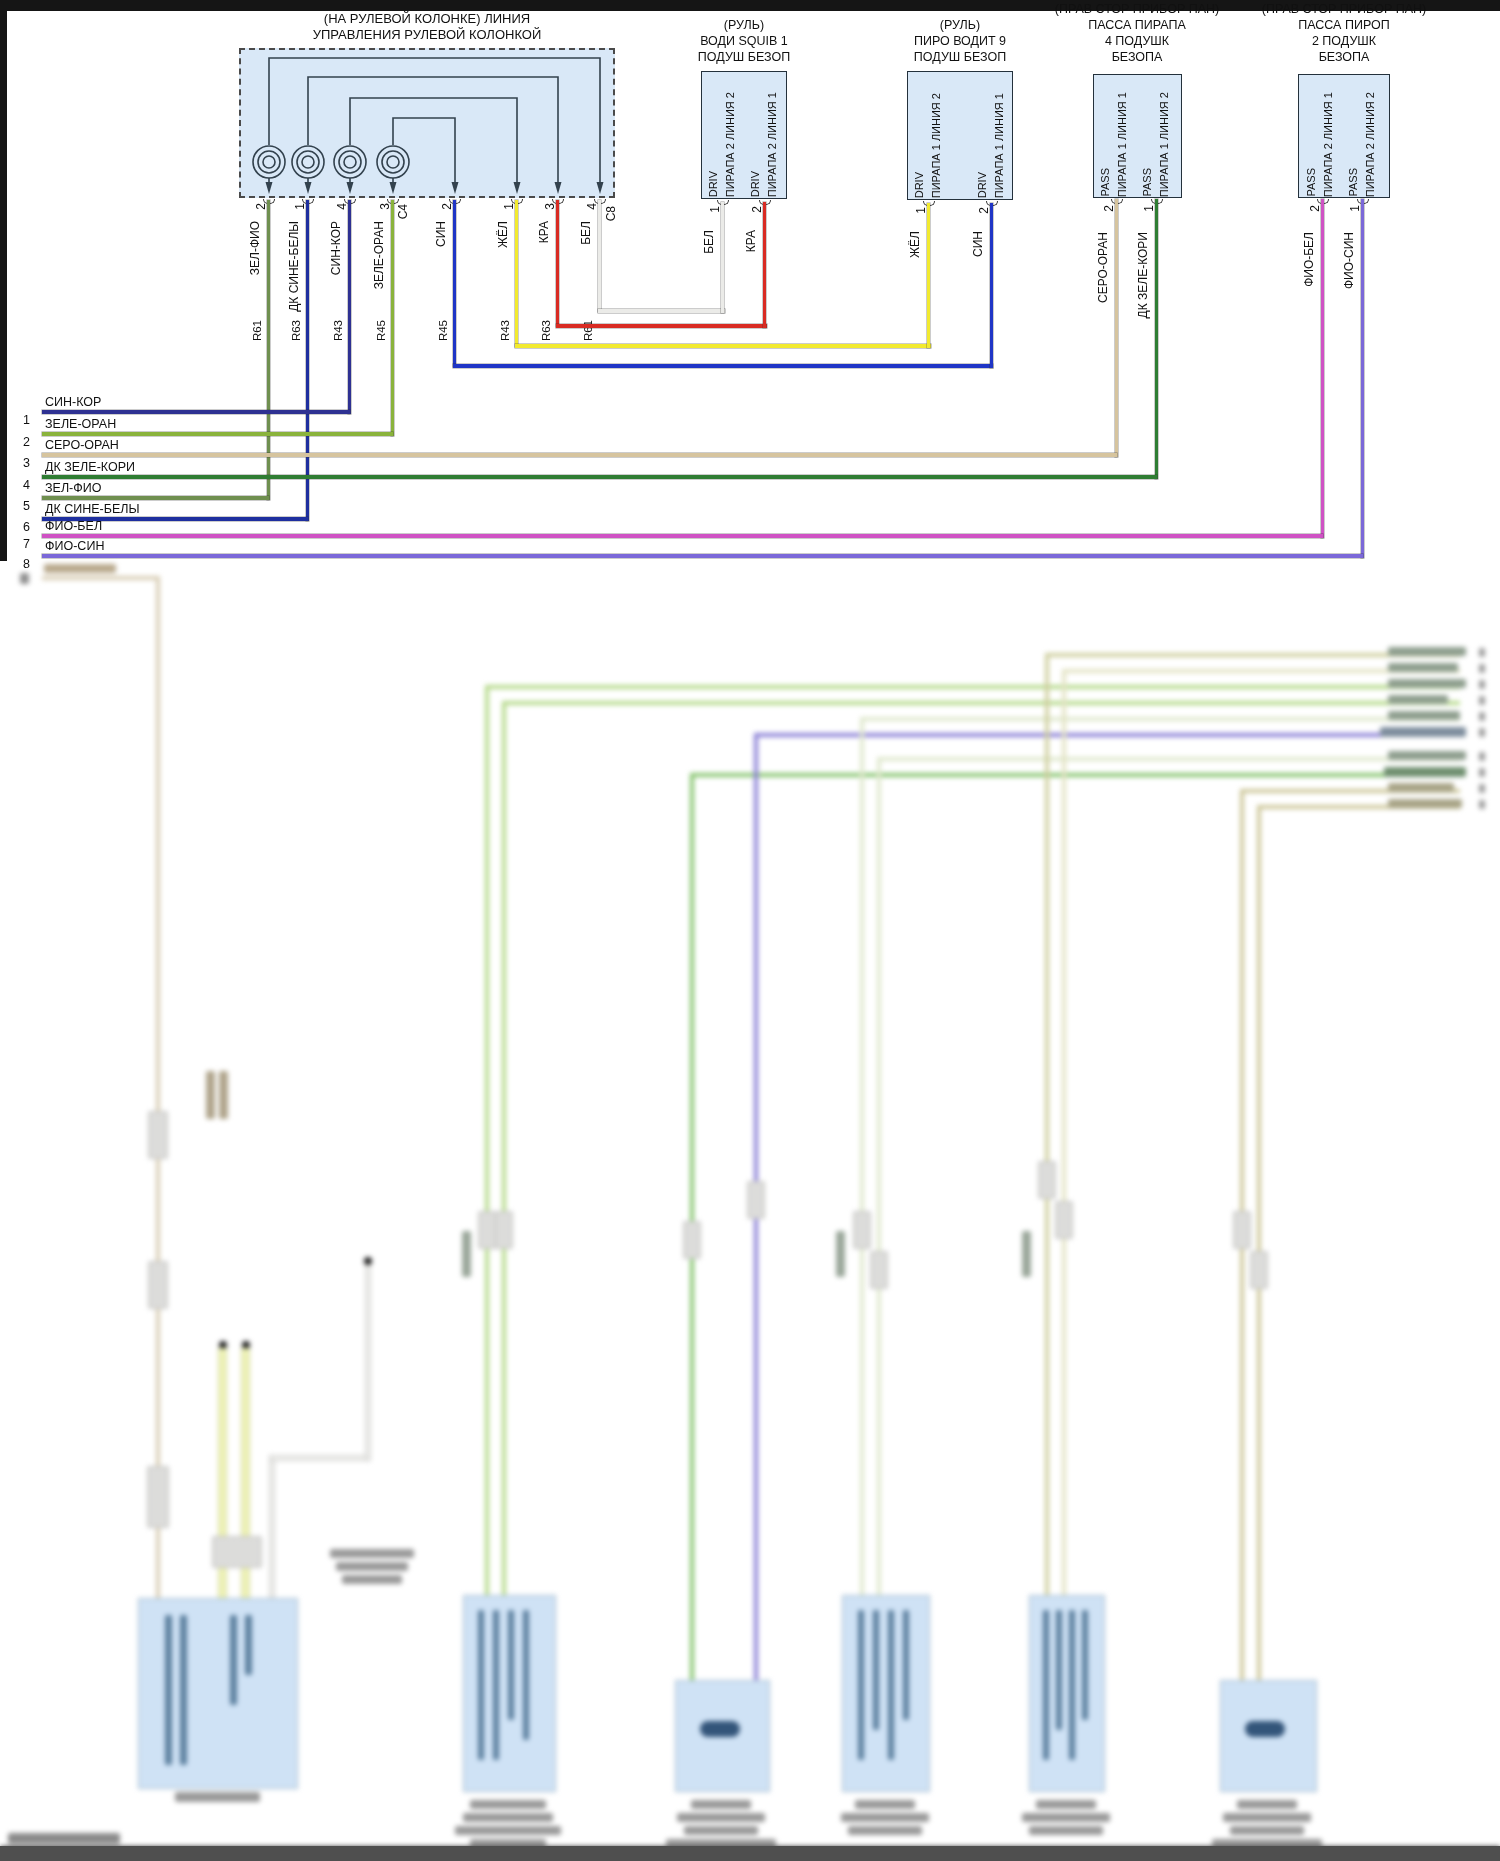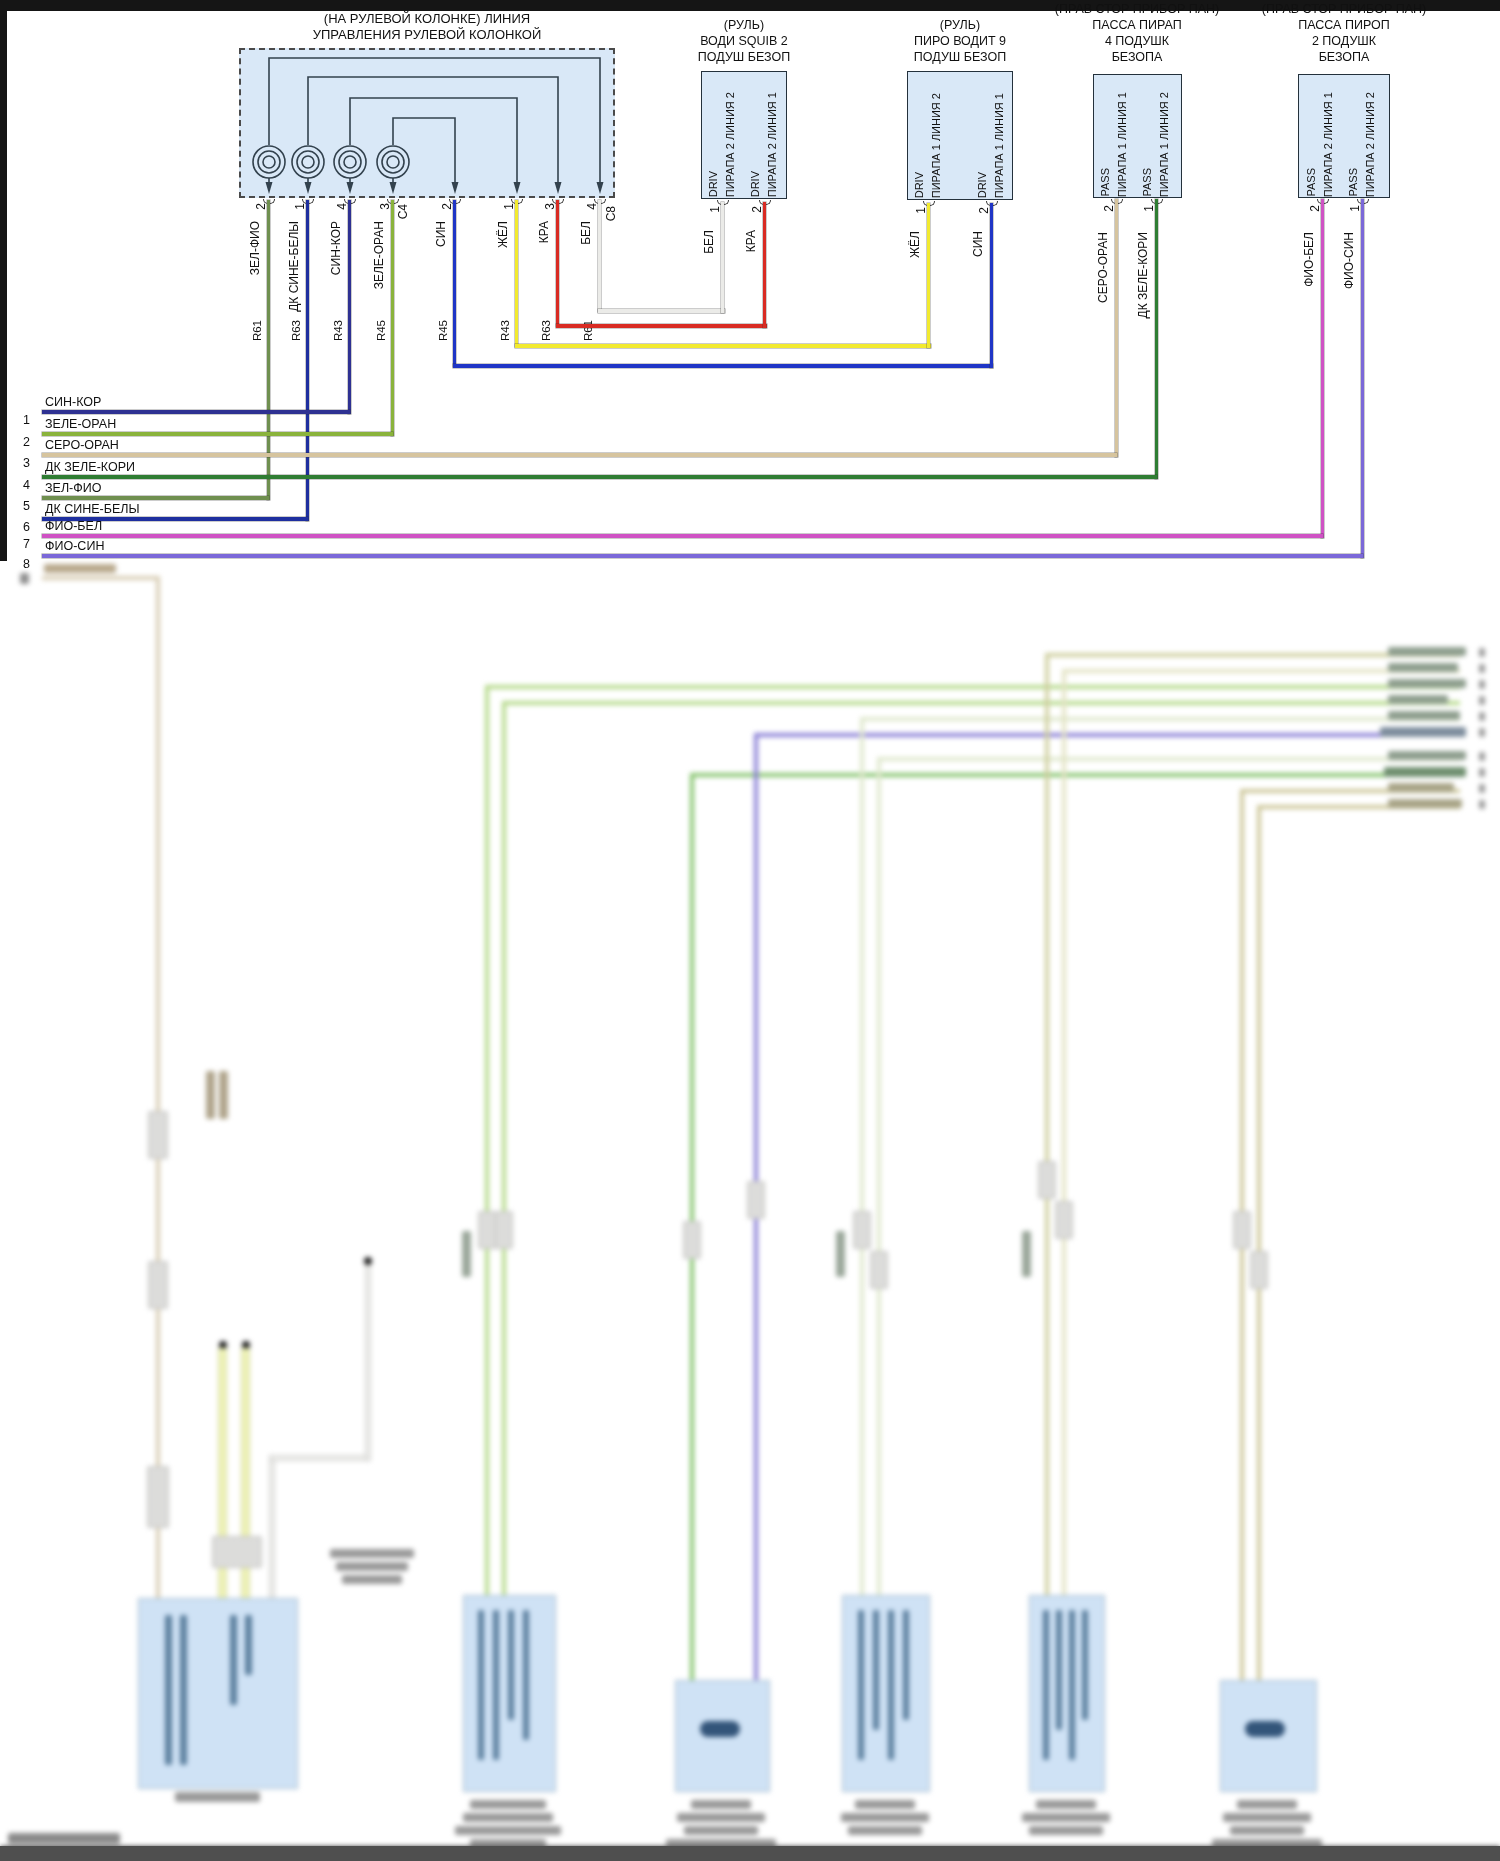--- a/index.html
+++ b/index.html
@@ -121,21 +121,21 @@
   <div class="vt vtn" style="left:252px;top:320px">R61</div>
   <div class="vt vtn" style="left:291px;top:320px">R63</div>
   <div class="vt vtn" style="left:333px;top:320px">R43</div>
   <div class="vt vtn" style="left:376px;top:320px">R45</div>
   <div class="vt vtn" style="left:438px;top:320px">R45</div>
   <div class="vt vtn" style="left:500px;top:320px">R43</div>
   <div class="vt vtn" style="left:541px;top:320px">R63</div>
   <div class="vt vtn" style="left:583px;top:320px">R61</div>
 
   <div class="lbl ctr" style="left:664px;top:18px;width:160px">(РУЛЬ)</div>
-  <div class="lbl ctr" style="left:664px;top:34px;width:160px">ВОДИ SQUIB 2</div>
+  <div class="lbl ctr" style="left:664px;top:34px;width:160px">ВОДИ SQUIB 1</div>
   <div class="lbl ctr" style="left:664px;top:50px;width:160px">ПОДУШ БЕЗОП</div>
   <div class="conbox" style="left:701px;top:71px;width:86px;height:128px"></div>
   <div class="chan" style="left:707px;top:77px">
     <span>DRIV</span>
       <span>ПИРАПА 2 ЛИНИЯ 2</span>
   </div>
   <div class="chan" style="left:749px;top:77px">
     <span>DRIV</span>
       <span>ПИРАПА 2 ЛИНИЯ 1</span>
   </div>
@@ -159,21 +159,21 @@
       <span>ПИРАПА 1 ЛИНИЯ 1</span>
   </div>
   <div class="brk" style="left:923px;top:201px"></div>
   <div class="brk" style="left:986px;top:201px"></div>
   <div class="vt" style="left:915px;top:207px">1</div>
   <div class="vt" style="left:978px;top:207px">2</div>
   <div class="vt" style="left:909px;top:231px">ЖЁЛ</div>
   <div class="vt" style="left:972px;top:231px">СИН</div>
 
   <div class="lbl ctr" style="left:1052px;top:2px;width:170px">(ПРАВ СТОР ПРИБОР ПАН)</div>
-  <div class="lbl ctr" style="left:1052px;top:18px;width:170px">ПАССА ПИРАП</div>
+  <div class="lbl ctr" style="left:1052px;top:18px;width:170px">ПАССА ПИРАПА</div>
   <div class="lbl ctr" style="left:1052px;top:34px;width:170px">4 ПОДУШК</div>
   <div class="lbl ctr" style="left:1052px;top:50px;width:170px">БЕЗОПА</div>
   <div class="conbox" style="left:1093px;top:74px;width:89px;height:124px"></div>
   <div class="chan" style="left:1099px;top:77px">
     <span>PASS</span>
       <span>ПИРАПА 1 ЛИНИЯ 1</span>
   </div>
   <div class="chan" style="left:1141px;top:77px">
     <span>PASS</span>
       <span>ПИРАПА 1 ЛИНИЯ 2</span>

